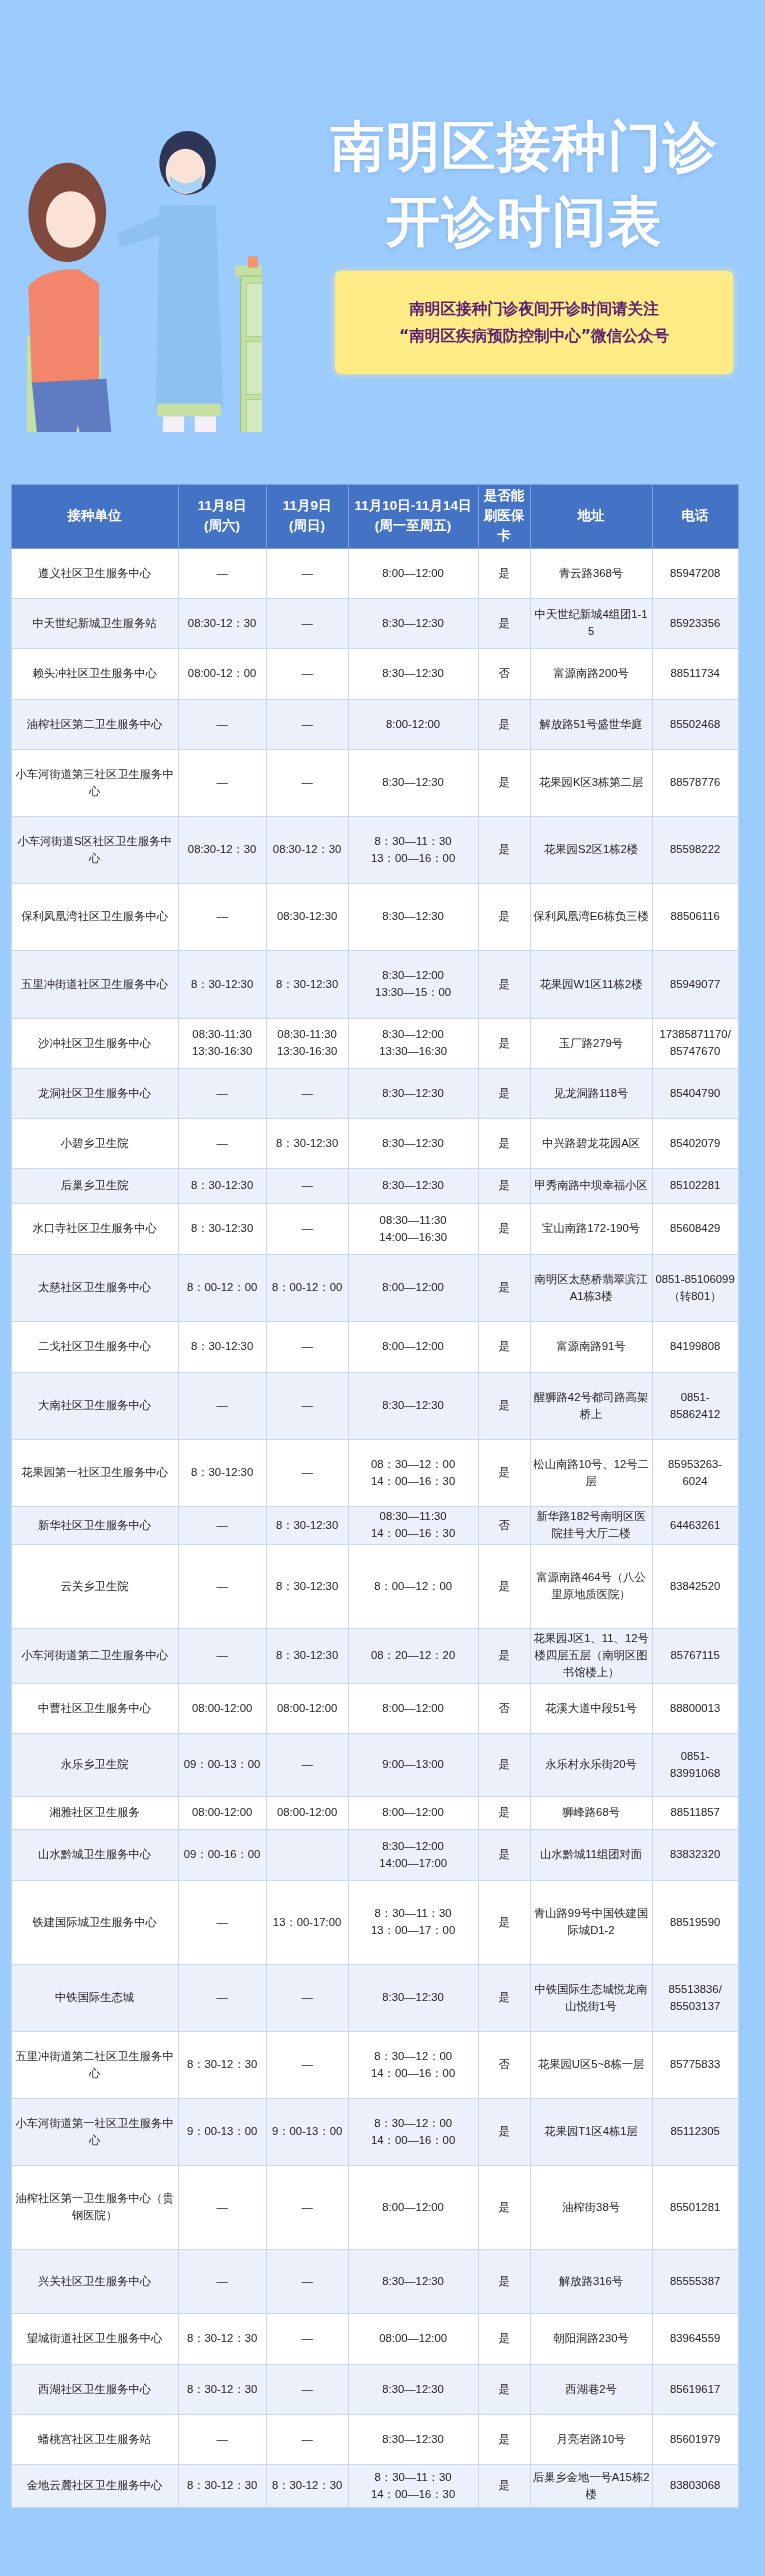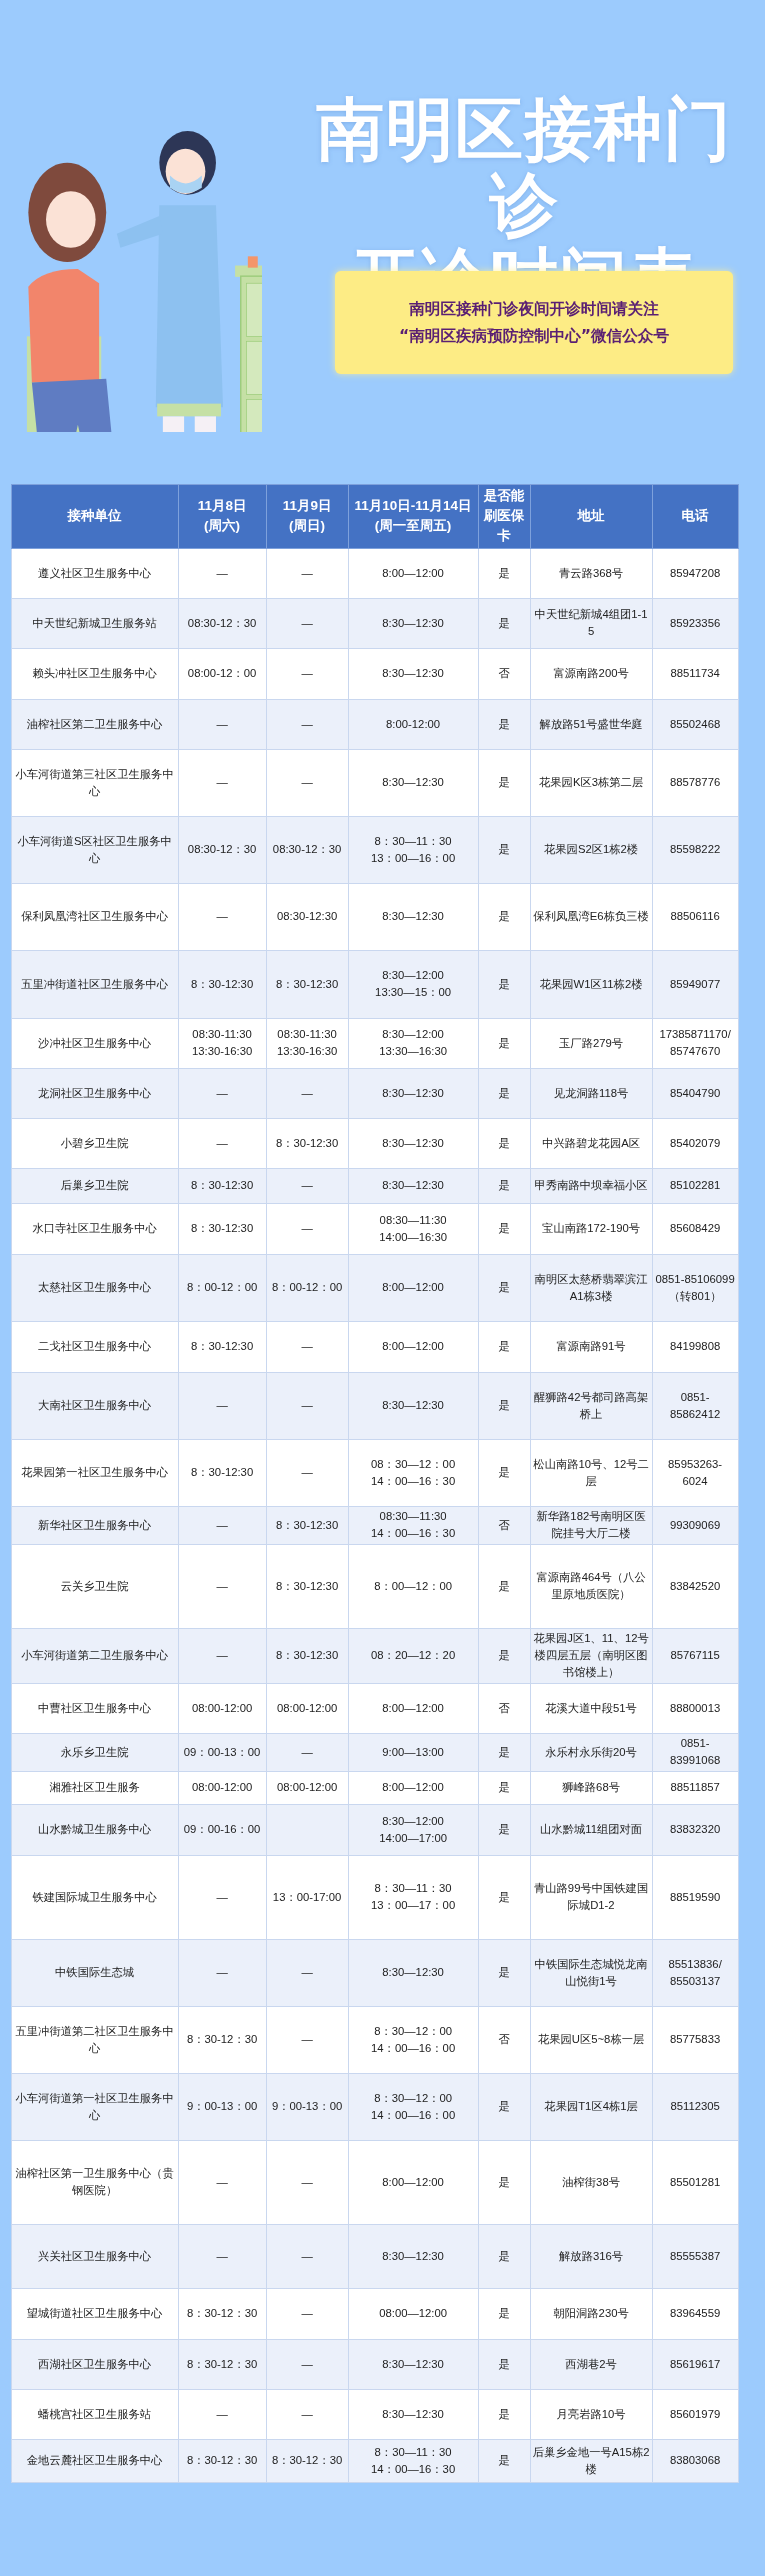--- a/index.html
+++ b/index.html
@@ -6,23 +6,23 @@
   html, body { width: 766px; height: 2576px; }
   body {
     background: #9ccbfd;
     font-family: "DejaVu Sans", "Liberation Sans", sans-serif;
     position: relative;
     overflow: hidden;
   }
   .hero { position: absolute; left: 0; top: 0; width: 766px; height: 482px; }
   .illustration { position: absolute; left: 0; top: 92px; width: 262px; height: 340px; }
   .title {
-    position: absolute; left: 312px; top: 92px; width: 425px;
+    position: absolute; left: 312px; top: 109px; width: 425px;
     text-align: center; color: #ffffff; font-weight: bold;
-    font-size: 68px; line-height: 75px; letter-spacing: 1.4px;
+    font-size: 54px; line-height: 75px; letter-spacing: 1.4px;
     text-shadow: 0 1.4px 4.3px rgba(80,130,200,0.35);
   }
   .notice {
     position: absolute; left: 335px; top: 271px; width: 398px; height: 103px;
     background: #fdec85; border-radius: 5.7px;
     box-shadow: 0 0 7px rgba(255,240,150,0.8);
     display: flex; flex-direction: column; justify-content: center; align-items: center;
     color: #5a1f73; font-weight: bold; font-size: 15.6px; line-height: 27px;
   }
   table.schedule {
@@ -277,21 +277,21 @@
 6024</td>
       </tr>
       <tr style="height: 38px; border-radius: 14px;">
         <td class="multi">新华社区卫生服务中心</td>
         <td class="multi">—</td>
         <td class="multi">8：30-12:30</td>
         <td class="multi">08:30—11:30
 14：00—16：30</td>
         <td class="multi no">否</td>
         <td class="multi">新华路182号南明区医院挂号大厅二楼</td>
-        <td class="multi">99309069</td>
+        <td class="multi">64463261</td>
       </tr>
       <tr style="height: 84px;">
         <td class="multi">云关乡卫生院</td>
         <td class="multi">—</td>
         <td class="multi">8：30-12:30</td>
         <td class="multi">8：00—12：00</td>
         <td class="multi yes">是</td>
         <td class="multi">富源南路464号（八公里原地质医院）</td>
         <td class="multi">83842520</td>
       </tr>
@@ -306,21 +306,21 @@
       </tr>
       <tr style="height: 50px;">
         <td class="multi">中曹社区卫生服务中心</td>
         <td class="multi">08:00-12:00</td>
         <td class="multi">08:00-12:00</td>
         <td class="multi">8:00—12:00</td>
         <td class="multi no">否</td>
         <td class="multi">花溪大道中段51号</td>
         <td class="multi">88800013</td>
       </tr>
-      <tr style="height: 38px;">
+      <tr style="height: 63px;">
         <td class="multi">永乐乡卫生院</td>
         <td class="multi">09：00-13：00</td>
         <td class="multi">—</td>
         <td class="multi">9:00—13:00</td>
         <td class="multi yes">是</td>
         <td class="multi">永乐村永乐街20号</td>
         <td class="multi">0851-
 83991068</td>
       </tr>
       <tr style="height: 33px;">

